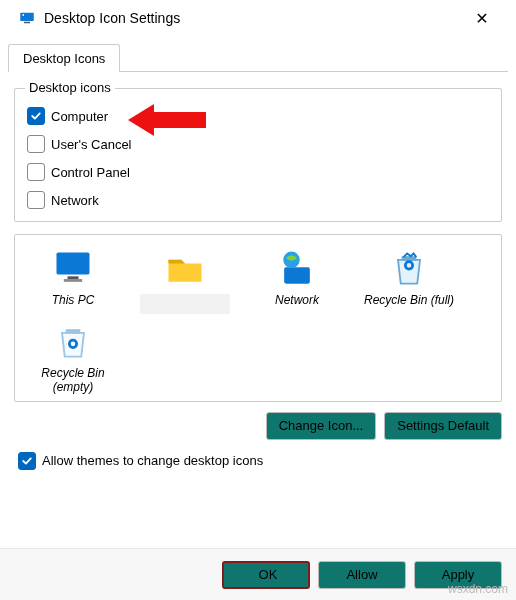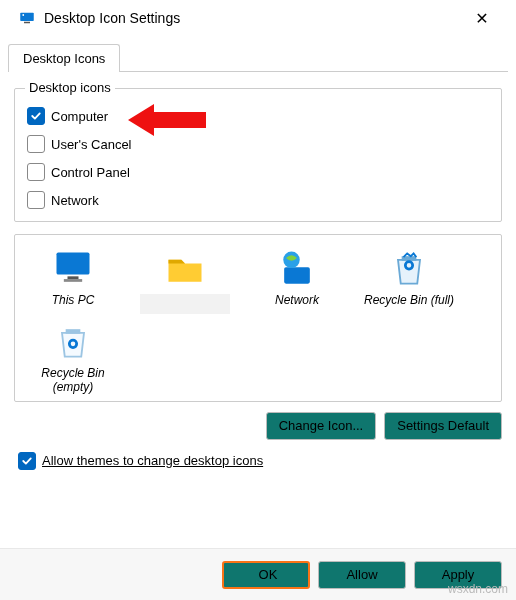--- a/index.html
+++ b/index.html
@@ -19,22 +19,22 @@
   .cb.checked { background: #0067c0; border-color: #0067c0; }
   .cb.checked svg { display: block; }
   .cb svg { display: none; width: 12px; height: 12px; }
   .preview { border: 1px solid #ccc; border-radius: 2px; margin-top: 12px; padding: 12px 24px 6px 8px; display: flex; flex-wrap: wrap; gap: 6px 12px; font-style: italic; }
   .iconcell { width: 100px; text-align: center; font-size: 12px; }
   .iconimg { width: 44px; height: 44px; margin: 0 auto 3px auto; display: flex; align-items: center; justify-content: center; }
   .iconlabel { line-height: 1.15; }
   .blank-box { width: 90px; height: 20px; background: #f2f2f2; margin: 3px auto 0 auto; }
   .button-row { display: flex; justify-content: flex-end; gap: 8px; margin-top: 10px; }
   button.win { min-width: 88px; height: 28px; border: 1px solid #bbb; background: #0f766e; border-radius: 3px; font-size: 13px; padding: 0 12px; cursor: pointer; }
-  button.win.primary { border: 2px solid #f97316; padding-left: 16px; }
-  .bottom-check { display: flex; align-items: center; gap: 6px; margin: 12px 0 8px 4px; text-decoration: underline; }
+  button.win.primary { border: 2px solid #7f1d1d; padding-left: 16px; }
+  .bottom-check { display: flex; align-items: center; gap: 6px; margin: 12px 0 8px 4px; }
   .footer { position: absolute; bottom: 0; left: 0; right: 0; height: 52px; border-top: 1px solid #e8e8e8; background: #f7f7f7; display: flex; justify-content: flex-end; align-items: center; gap: 8px; padding: 0 14px; }
   .watermark { position: absolute; bottom: 4px; right: 8px; color: #bbb; font-size: 12px; pointer-events: none; }
   .arrow { position: absolute; top: 98px; left: 128px; pointer-events: none; }
 </style>
 </head>
 <body>
 
 <div class="titlebar">
   <span class="icon">
     <svg viewBox="0 0 24 24">

